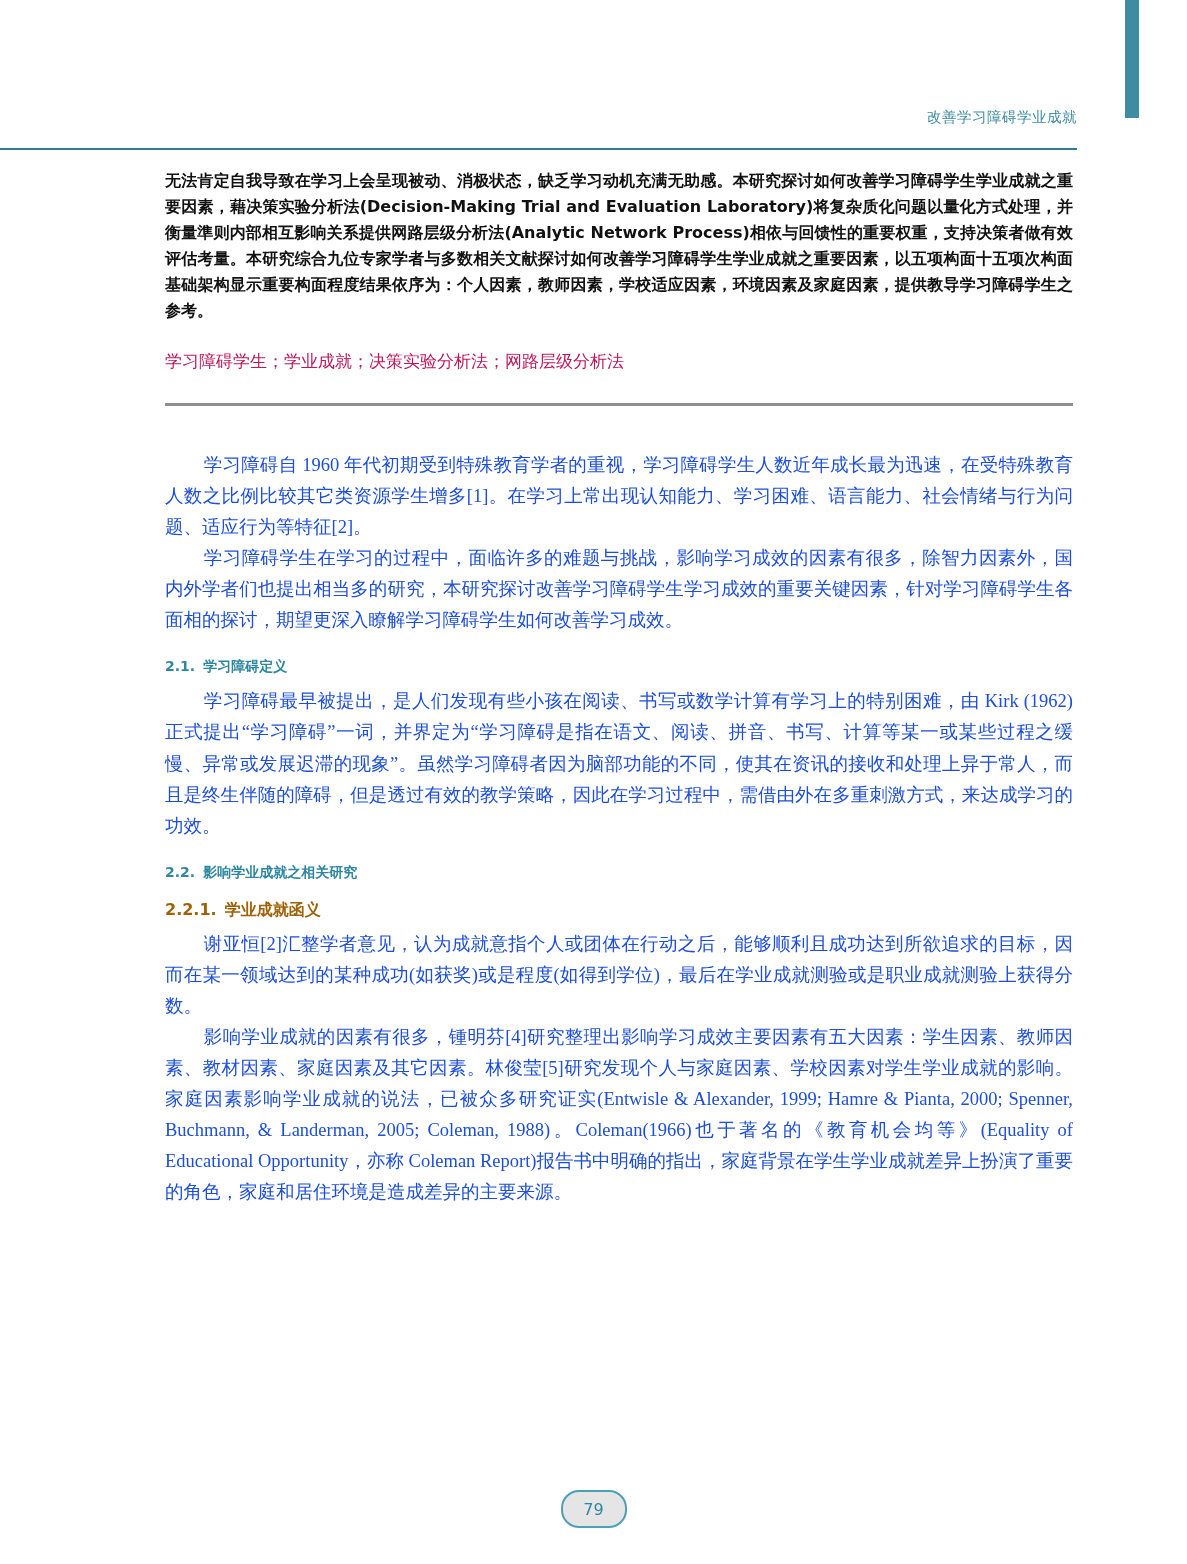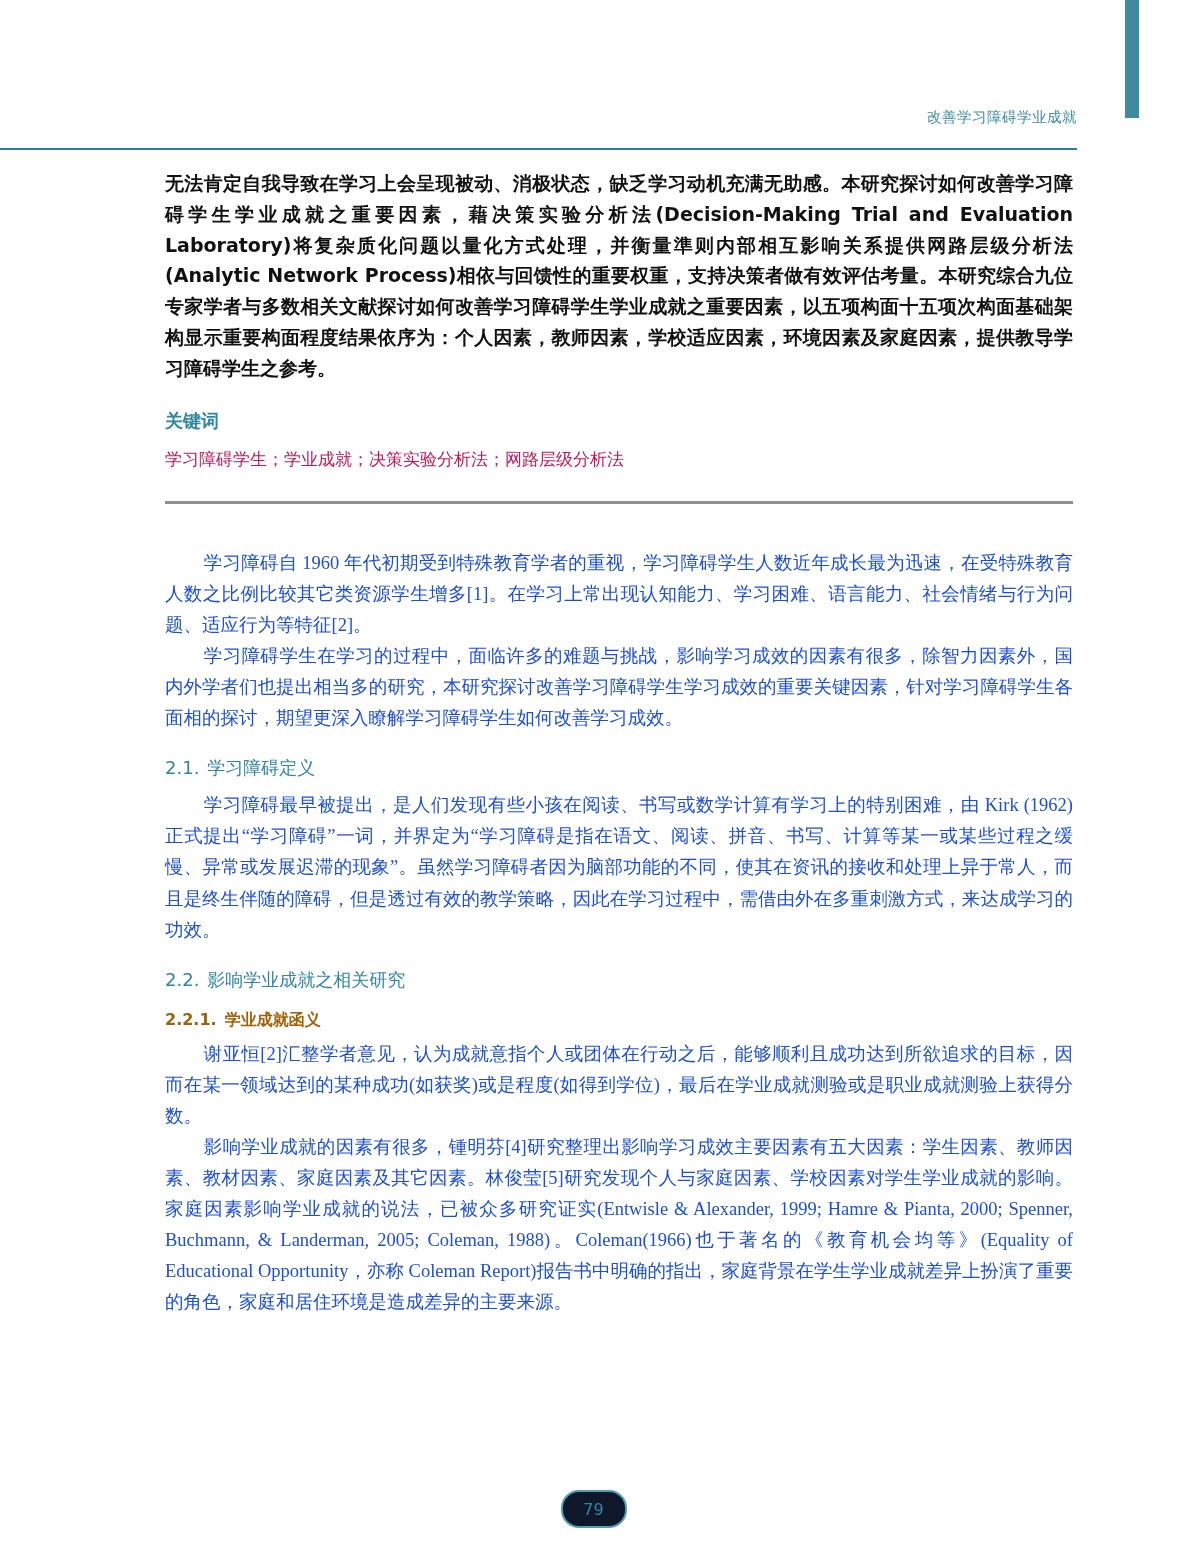--- a/index.html
+++ b/index.html
@@ -58,21 +58,21 @@
     position: absolute;
     top: 168px;
     left: 165px;
     width: 908px;
   }
 
   
   .abstract-tail {
     font-family: "DejaVu Sans", sans-serif;
     font-weight: bold;
-    font-size: 19px;
+    font-size: 16px;
     line-height: 1.62;
     text-align: justify;
     text-justify: inter-ideograph;
     margin: 0 0 26px 0;
     color: #111111;
   }
 
   .kw-heading {
     font-family: "DejaVu Sans", sans-serif;
     font-weight: bold;
@@ -98,22 +98,22 @@
     font-family: "DejaVu Sans", sans-serif;
     font-size: 21px;
     font-weight: bold;
     color: #2f86a0;
     margin: 0 0 14px 0;
   }
   h2.sec .num { margin-right: 10px; }
 
   h3.sub {
     font-family: "DejaVu Sans", sans-serif;
-    font-size: 18px;
-    font-weight: normal;
+    font-size: 14px;
+    font-weight: bold;
     color: #2f86a0;
     margin: 22px 0 10px 0;
   }
   h3.sub .num { margin-right: 8px; }
 
   h4.subsub {
     font-family: "DejaVu Sans", sans-serif;
     font-size: 16px;
     font-weight: bold;
     color: #a16207;
@@ -147,38 +147,37 @@
     width: 62px;
     height: 34px;
     border: 2px solid #4f9fb5;
     border-radius: 18px;
     display: flex;
     align-items: center;
     justify-content: center;
     font-family: "DejaVu Sans", sans-serif;
     font-size: 16px;
     color: #2f86a0;
-    background: #0f172a;
+    background: #e5e5e5;
   }
 </style>
 </head>
 <body>
 
 <div class="page">
 
   <div class="edge-bar"></div>
 
   <div class="header">改善学习障碍学业成就</div>
   <div class="header-rule"></div>
 
   <div class="content">
 
     <p class="abstract-tail">无法肯定自我导致在学习上会呈现被动、消极状态，缺乏学习动机充满无助感。本研究探讨如何改善学习障碍学生学业成就之重要因素，藉决策实验分析法(Decision-Making Trial and Evaluation Laboratory)将复杂质化问题以量化方式处理，并衡量準则内部相互影响关系提供网路层级分析法(Analytic Network Process)相依与回馈性的重要权重，支持决策者做有效评估考量。本研究综合九位专家学者与多数相关文献探讨如何改善学习障碍学生学业成就之重要因素，以五项构面十五项次构面基础架构显示重要构面程度结果依序为：个人因素，教师因素，学校适应因素，环境因素及家庭因素，提供教导学习障碍学生之参考。</p>
 
-    <div class="kw-heading">关键词</div>
     <div class="kw-list">学习障碍学生；学业成就；决策实验分析法；网路层级分析法</div>
 
     <div class="thick-rule"></div>
 
     <div class="sec-block">
       <p class="body">学习障碍自 1960 年代初期受到特殊教育学者的重视，学习障碍学生人数近年成长最为迅速，在受特殊教育人数之比例比较其它类资源学生增多[1]。在学习上常出现认知能力、学习困难、语言能力、社会情绪与行为问题、适应行为等特征[2]。</p>
       <p class="body">学习障碍学生在学习的过程中，面临许多的难题与挑战，影响学习成效的因素有很多，除智力因素外，国内外学者们也提出相当多的研究，本研究探讨改善学习障碍学生学习成效的重要关键因素，针对学习障碍学生各面相的探讨，期望更深入瞭解学习障碍学生如何改善学习成效。</p>
     </div>
 
     <div class="sec-block">

